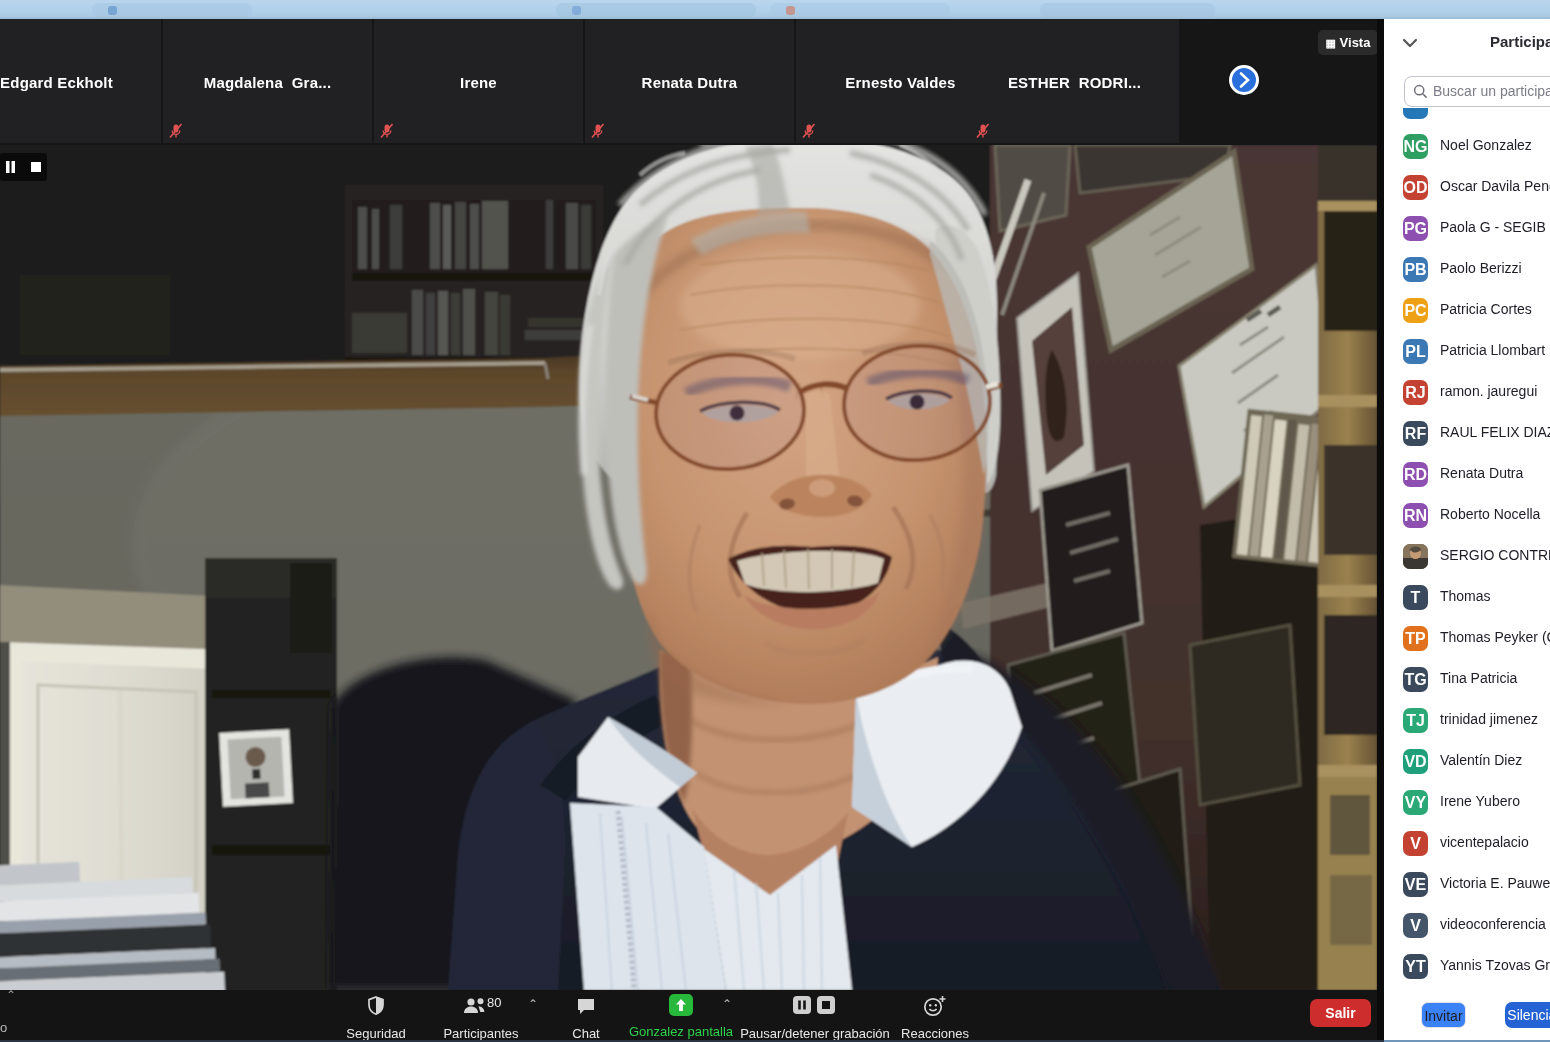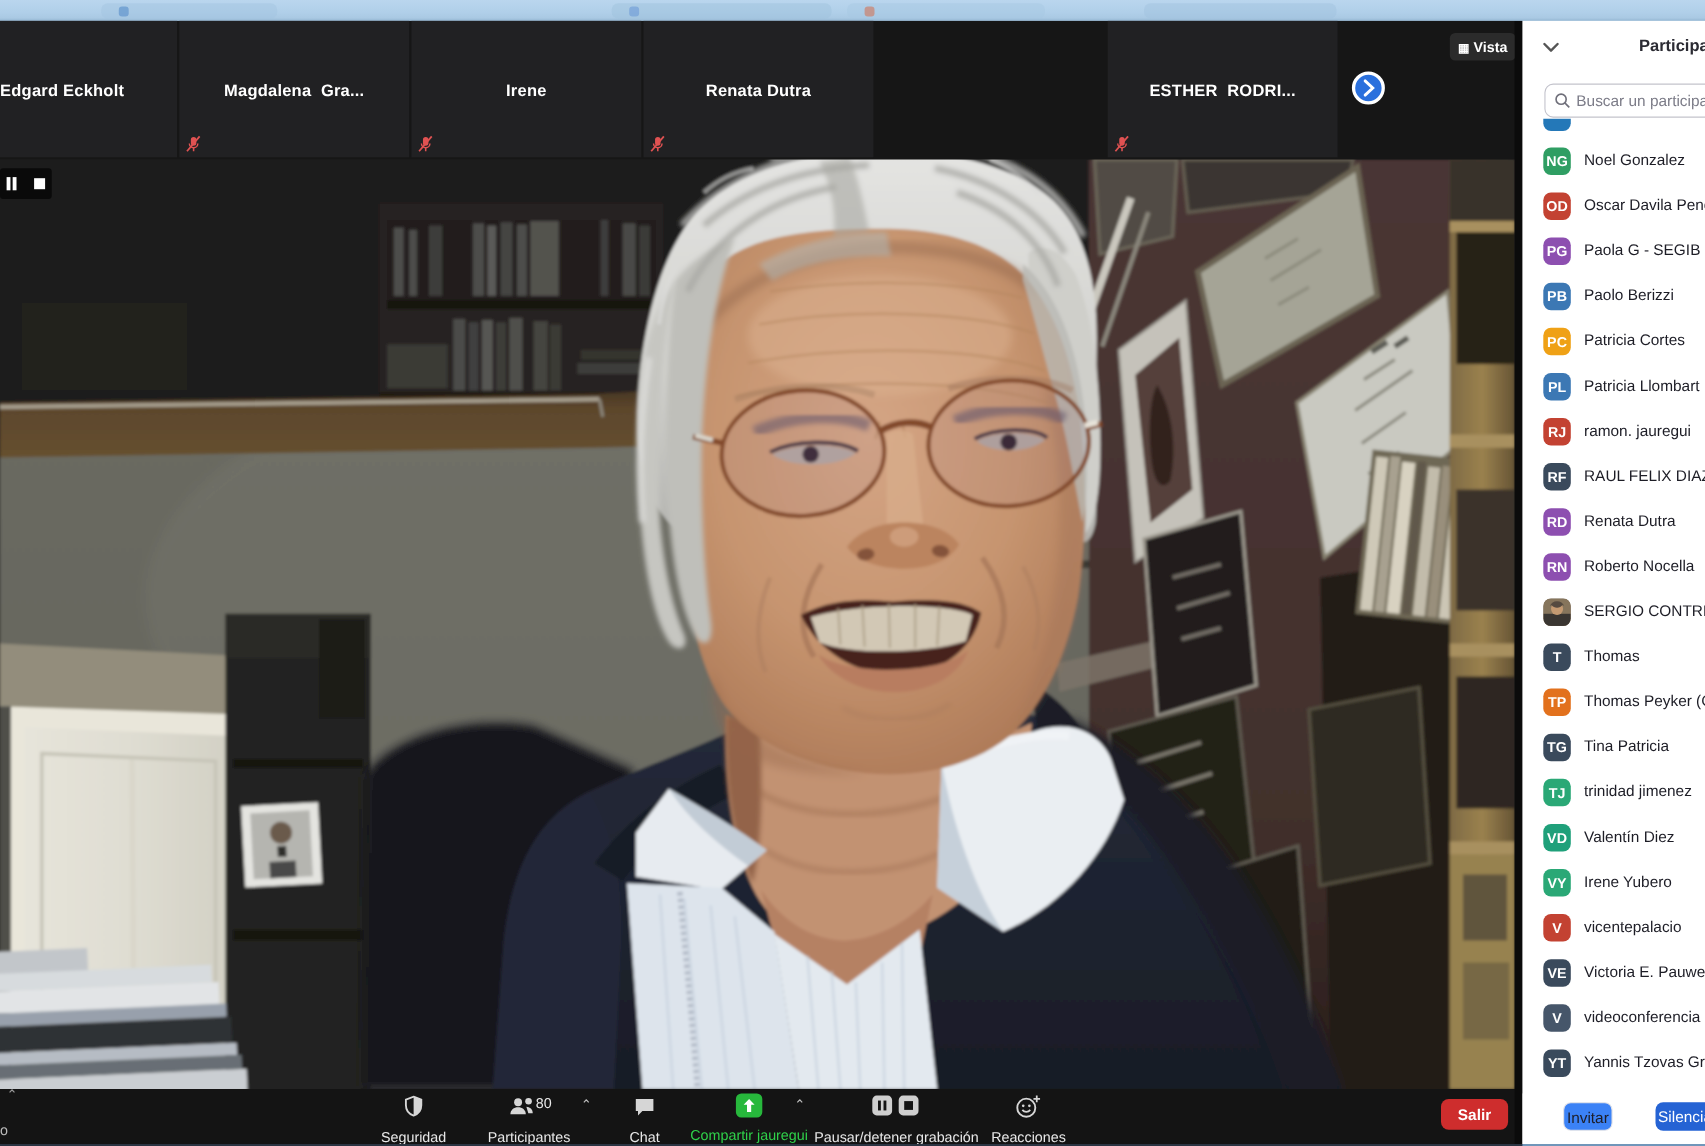--- a/index.html
+++ b/index.html
@@ -23,21 +23,21 @@
   .titem{position:absolute;text-align:center;color:#ddd;font-size:13px;}
   .tlabel{position:absolute;top:31px;width:160px;left:50%;transform:translateX(-50%);color:#e8e8e8;font-size:13px;}
   #salir{position:absolute;left:1310px;top:9px;width:61px;height:28px;background:#ce2d2d;border-radius:7px;color:#fff;font-weight:bold;font-size:14px;text-align:center;line-height:28px;}
   
   #sep{left:1377px;top:19px;width:7px;height:1023px;background:#0b0b0b;}
   #panel{left:1384px;top:19px;width:166px;height:1023px;background:#fff;overflow:hidden;}
   #ptitle{position:absolute;left:106px;top:14px;font-weight:bold;font-size:15px;color:#2b2b33;}
   #search{position:absolute;left:20px;top:57px;width:160px;height:29px;border:1px solid #c3c3cc;border-radius:8px;background:#fff;}
   #search span{color:#7c7c88;font-size:14px;position:absolute;left:28px;top:6px;white-space:nowrap;}
   .row{position:absolute;left:0;width:100%;height:41px;}
-  .av{position:absolute;left:19px;top:8px;width:25px;height:25px;border-radius:7px;color:#fff;font-weight:bold;font-size:13px;text-align:center;line-height:25px;}
+  .av{position:absolute;left:19px;top:8px;width:25px;height:25px;border-radius:7px;color:#fff;font-weight:bold;font-size:16px;text-align:center;line-height:25px;}
   .nm{position:absolute;left:56px;top:11px;font-size:14px;color:#1d1d26;white-space:nowrap;}
   #pbot{position:absolute;left:0;top:975px;width:100%;height:48px;background:#fff;}
   .pbtn{position:absolute;top:8px;height:26px;border-radius:7px;font-size:14px;text-align:center;line-height:26px;}
   #bline{left:0;top:1040px;width:1550px;height:2px;background:#2a3442;}
   #bline2{left:1384px;top:1040px;width:166px;height:2px;background:#7096ba;}
 </style>
 </head>
 <body>
 <div id="stage">
   <div id="topbar" class="abs">
@@ -81,21 +81,32 @@
         <div class="tname">Renata Dutra</div>
         <svg class="mic" viewBox="0 0 16 16">
           <g fill="#e05252">
             <rect x="5.5" y="1.5" width="5" height="8" rx="2.5"></rect>
             <path d="M3.5 7.5a4.5 4.5 0 0 0 9 0h-1.3a3.2 3.2 0 0 1-6.4 0z"></path>
             <rect x="7.3" y="11.5" width="1.4" height="3"></rect>
           </g>
           <line x1="2" y1="14.5" x2="13.5" y2="1" stroke="#e05252" stroke-width="1.6"></line>
         </svg>
       </div>
-    <div class="tile" style="left:1007px">
+    <div class="tile" style="left:796px">
+        <div class="tname">Ernesto Valdes</div>
+        <svg class="mic" viewBox="0 0 16 16">
+          <g fill="#e05252">
+            <rect x="5.5" y="1.5" width="5" height="8" rx="2.5"></rect>
+            <path d="M3.5 7.5a4.5 4.5 0 0 0 9 0h-1.3a3.2 3.2 0 0 1-6.4 0z"></path>
+            <rect x="7.3" y="11.5" width="1.4" height="3"></rect>
+          </g>
+          <line x1="2" y1="14.5" x2="13.5" y2="1" stroke="#e05252" stroke-width="1.6"></line>
+        </svg>
+      </div>
+    <div class="tile" style="left:970px">
         <div class="tname">ESTHER&nbsp; RODRI...</div>
         <svg class="mic" viewBox="0 0 16 16">
           <g fill="#e05252">
             <rect x="5.5" y="1.5" width="5" height="8" rx="2.5"></rect>
             <path d="M3.5 7.5a4.5 4.5 0 0 0 9 0h-1.3a3.2 3.2 0 0 1-6.4 0z"></path>
             <rect x="7.3" y="11.5" width="1.4" height="3"></rect>
           </g>
           <line x1="2" y1="14.5" x2="13.5" y2="1" stroke="#e05252" stroke-width="1.6"></line>
         </svg>
       </div>
@@ -450,21 +461,21 @@
       <svg width="22" height="22" viewBox="0 0 22 22">
           <path d="M3 4h16v11H9l-4 4v-4H3z" fill="#d6d6d6"></path>
         </svg>
       <div class="tlabel">Chat</div>
     </div>
     <div class="titem" style="left:645px;top:3px;width:72px;">
       <svg width="26" height="24" viewBox="0 0 26 24">
           <rect x="1" y="1" width="24" height="22" rx="5" fill="#27b83c"></rect>
           <path d="M13 6l5 5.4h-3.1V18h-3.8v-6.6H8z" fill="#fff"></path>
         </svg>
-      <div class="tlabel" style="color:#2fd14a;width:140px;">Compartir jauregui</div>
+      <div class="tlabel" style="color:#2fd14a;width:140px;">Gonzalez pantalla</div>
     </div>
     <div style="position:absolute;left:722px;top:7px;color:#bbb;font-size:12px;">⌃</div>
     <div class="titem" style="left:775px;top:5px;width:80px;">
       <svg width="46" height="20" viewBox="0 0 46 20">
           <rect x="1" y="1" width="18" height="18" rx="4" fill="#cfcfcf"></rect>
           <rect x="6.2" y="5.5" width="2.6" height="9" fill="#141414"></rect>
           <rect x="11.2" y="5.5" width="2.6" height="9" fill="#141414"></rect>
           <rect x="25" y="1" width="18" height="18" rx="4" fill="#cfcfcf"></rect>
           <rect x="30" y="6" width="8" height="8" fill="#141414"></rect>
         </svg>

